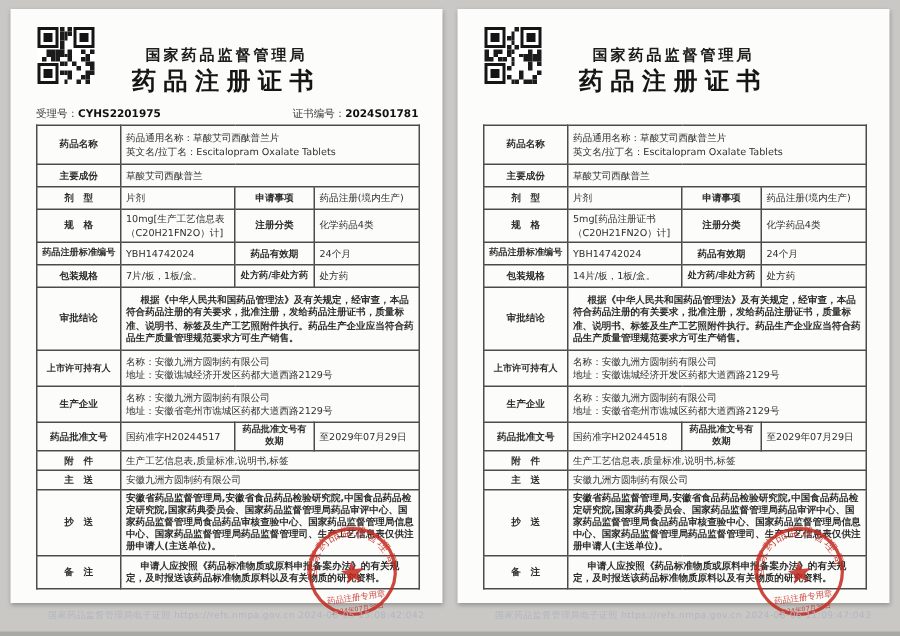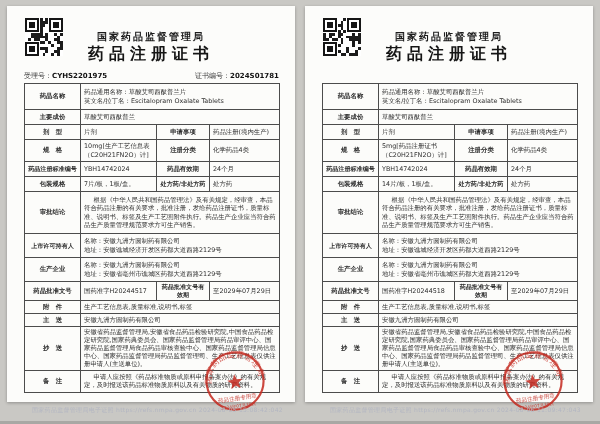--- a/index.html
+++ b/index.html
@@ -25,21 +25,21 @@
   .meta{position:absolute;top:65px;left:17px;width:255px;display:flex;justify-content:space-between;
         font-size:7px;color:#3a3a3a;}
   .meta b{color:#111;}
 
   table.cert{position:absolute;top:77px;left:17px;width:255px;border-collapse:collapse;
              table-layout:fixed;border:1.2px solid #3c3c3c;}
   table.cert td{border:0.8px solid #4c4c4c;padding:1px 3px;font-size:6.4px;line-height:1.28;
                 color:#2e2e2e;vertical-align:middle;overflow:hidden;}
   td.lbl{font-weight:bold;text-align:center;font-size:7px;color:#1b1b1b;padding:1px 2px;}
   td.lbl.small{font-size:6.1px;}
-  td.longtext{font-size:6px;line-height:1.3;padding:2px 4px;}
+  td.longtext{font-size:6px;line-height:1.3;padding:2px 4px;font-weight:bold;}
   .indent{text-indent:1.5em;}
 
   
   .seal{position:absolute;left:197px;top:344px;width:62px;height:62px;transform:rotate(-8deg);opacity:.85;}
 
   .page-footer{position:absolute;top:406px;font-size:6px;letter-spacing:.3px;color:#b3b6c2;white-space:nowrap;}
   .footer-left{left:32px;} .footer-right{left:330px;}
 </style>
 </head>
 <body>

